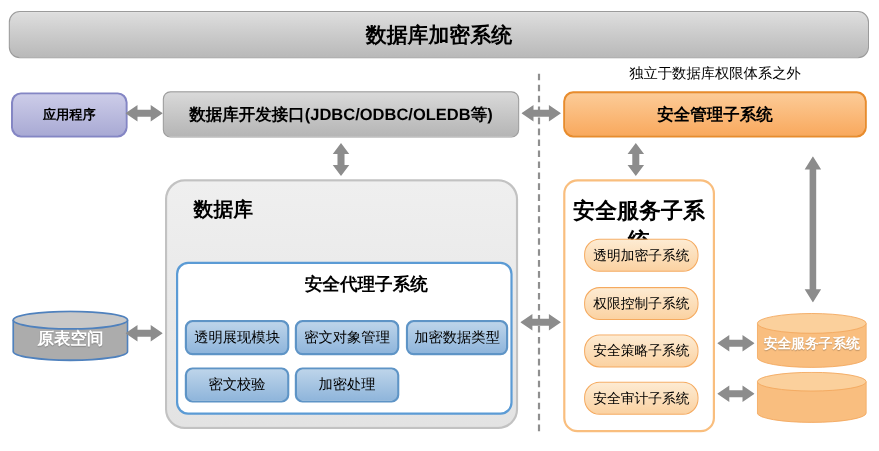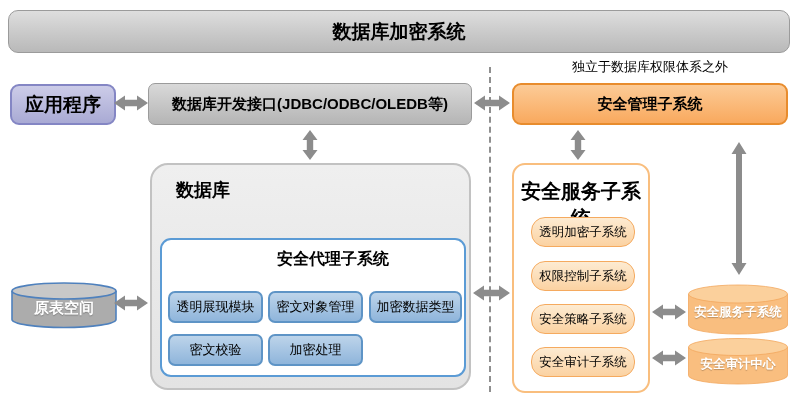--- a/index.html
+++ b/index.html
@@ -27,21 +27,21 @@
     border: 1px solid #9b9b9b;
     border-radius: 10px;
     font-size: 19px; font-weight: bold;
   }
   
   .app-box {
     left: 10px; top: 84px; width: 106px; height: 41px;
     background: linear-gradient(#cccce8, #a9aad4);
     border: 2px solid #8486c4;
     border-radius: 9px;
-    font-size: 19px; font-weight: bold;
+    font-size: 12px; font-weight: bold;
   }
   
   .iface-box {
     left: 148px; top: 83px; width: 324px; height: 42px;
     background: linear-gradient(#d9d9d9, #c3c3c3 60%, #b5b5b5);
     border: 1px solid #9b9b9b;
     border-radius: 7px;
     font-size: 15px; font-weight: bold;
   }
   
@@ -176,21 +176,20 @@
       <ellipse cx="50" cy="10" rx="49.5" ry="9" fill="#fbd09c" stroke="#f3a75d" stroke-width="0.8"></ellipse>
     </svg>
     <div class="abs cyl-label center-text" style="left:0; top:13px; width:100px; height:30px; font-size:12.5px;">安全服务子系统</div>
   </div>
 
   <div class="abs" style="left:688px; top:338px; width:100px; height:47px;">
     <svg width="100" height="47" viewBox="0 0 100 47">
       <path d="M0.5,9 L0.5,37.5 A49.5,8.5 0 0 0 99.5,37.5 L99.5,9" fill="#f9be7f" stroke="#f3a75d" stroke-width="0.8"></path>
       <ellipse cx="50" cy="9" rx="49.5" ry="8.5" fill="#fbd09c" stroke="#f3a75d" stroke-width="0.8"></ellipse>
     </svg>
-    <div class="abs cyl-label center-text" style="left:0; top:12px; width:100px; height:28px; font-size:12.5px;">安全审计中心</div>
   </div>
 
   <svg class="abs" style="left:114px; top:95px;" width="34" height="16">
     <polygon points="0,8 11,0.5 11,4.8 23,4.8 23,0.5 34,8 23,15.5 23,11.2 11,11.2 11,15.5" fill="#8c8c8c"></polygon>
   </svg>
 
   <svg class="abs" style="left:474px; top:95px;" width="36" height="16">
     <polygon points="0,8 11,0.5 11,4.8 25,4.8 25,0.5 36,8 25,15.5 25,11.2 11,11.2 11,15.5" fill="#8c8c8c"></polygon>
   </svg>
 

